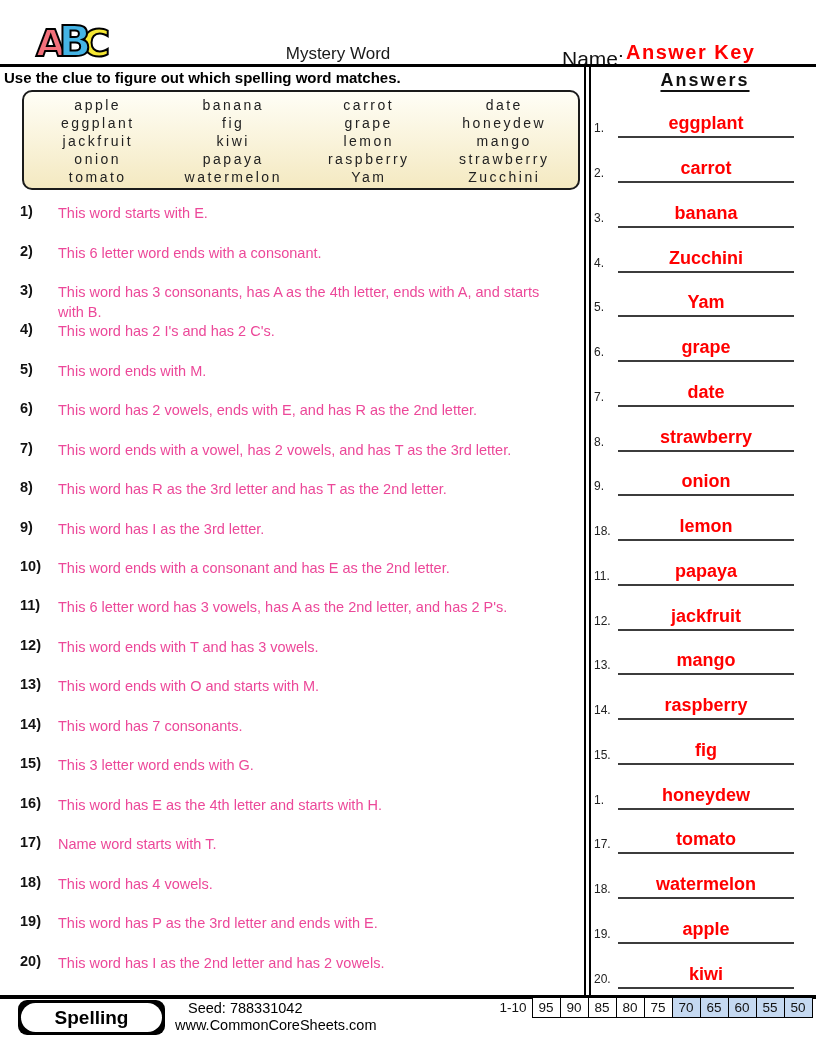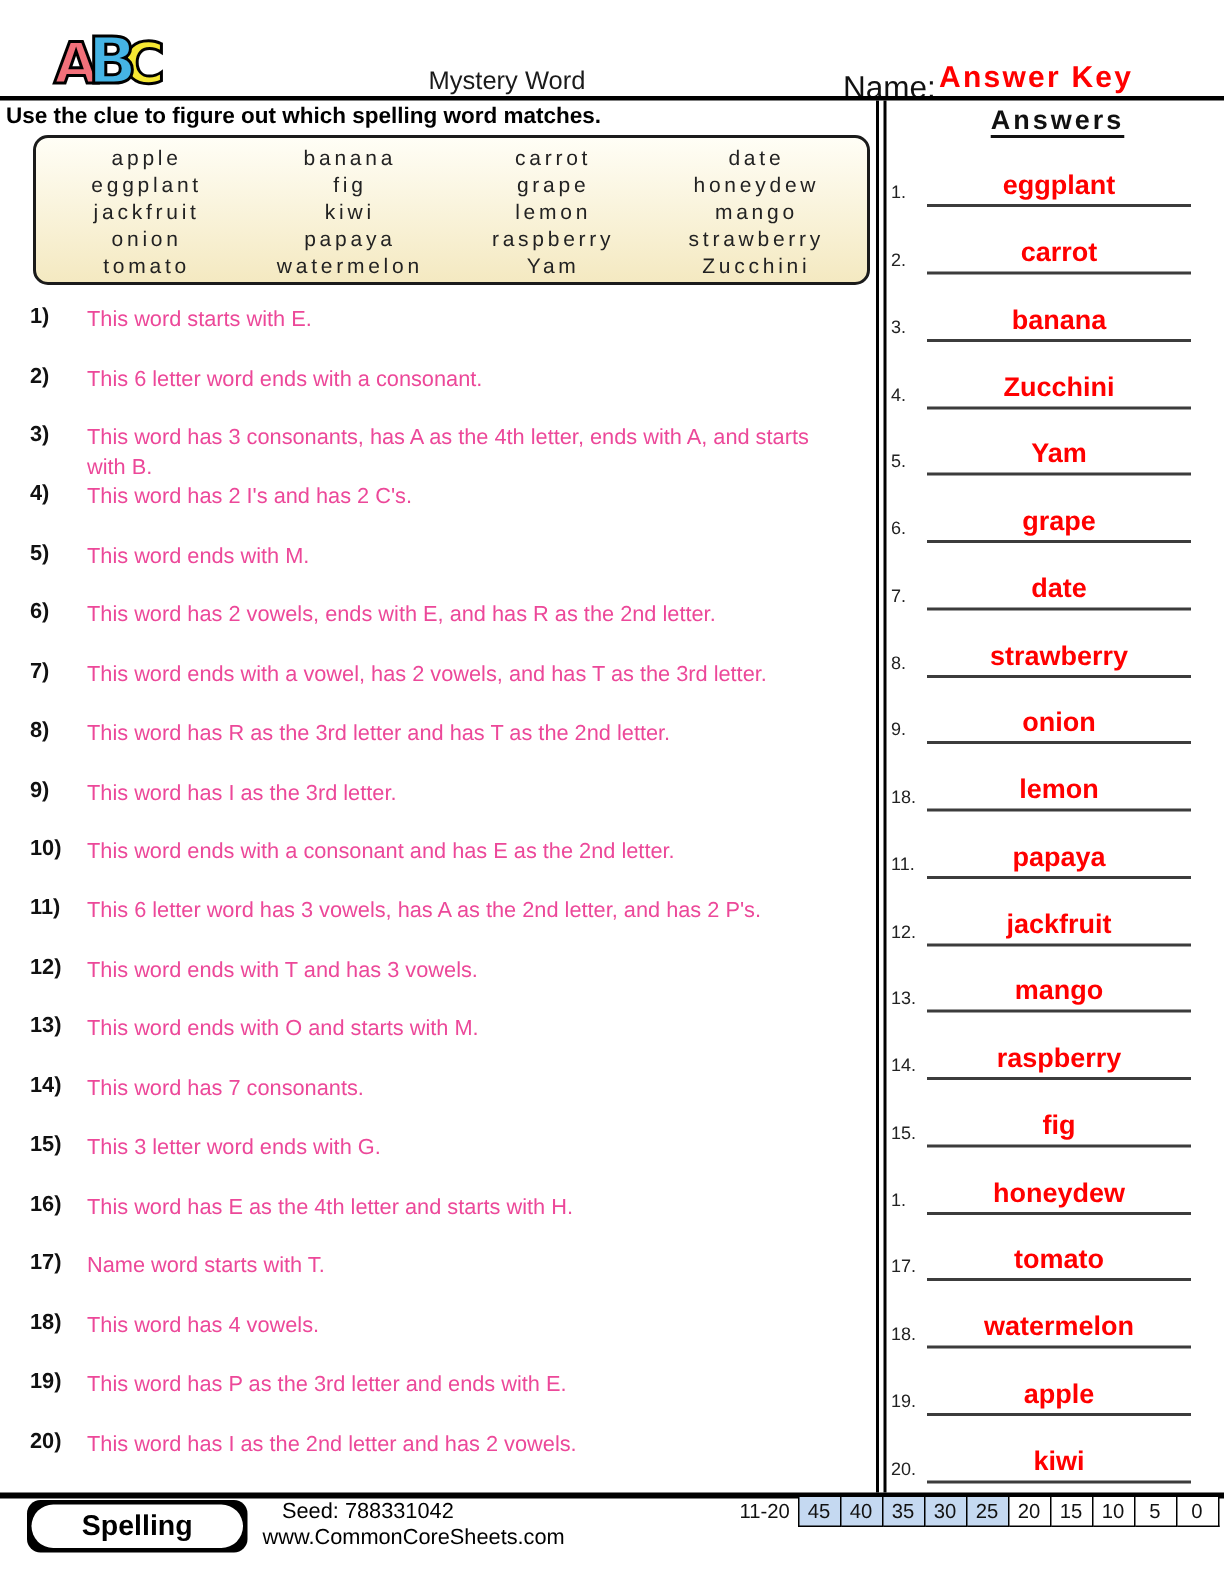--- a/index.html
+++ b/index.html
@@ -279,27 +279,27 @@
 
 <div class="footer-rule"></div>
 <div class="badge">
   <div class="badge-inner">Spelling</div>
 </div>
 <div class="seed">Seed: 788331042</div>
 <div class="site">www.CommonCoreSheets.com</div>
 
 <table class="score">
   <tbody>
-  <tr>
-    <td class="lbl">11-20</td>
-    <td class="c blue">45</td>
-    <td class="c blue">40</td>
-    <td class="c blue">35</td>
-    <td class="c blue">30</td>
-    <td class="c blue">25</td>
-    <td class="c">20</td>
-    <td class="c">15</td>
-    <td class="c">10</td>
-    <td class="c">5</td>
-    <td class="c">0</td>
+      <tr>
+    <td class="lbl">1-10</td>
+    <td class="c">95</td>
+    <td class="c">90</td>
+    <td class="c">85</td>
+    <td class="c">80</td>
+    <td class="c">75</td>
+    <td class="c blue">70</td>
+    <td class="c blue">65</td>
+    <td class="c blue">60</td>
+    <td class="c blue">55</td>
+    <td class="c blue">50</td>
   </tr>
 </tbody>
   </table>
 
 </body></html>

